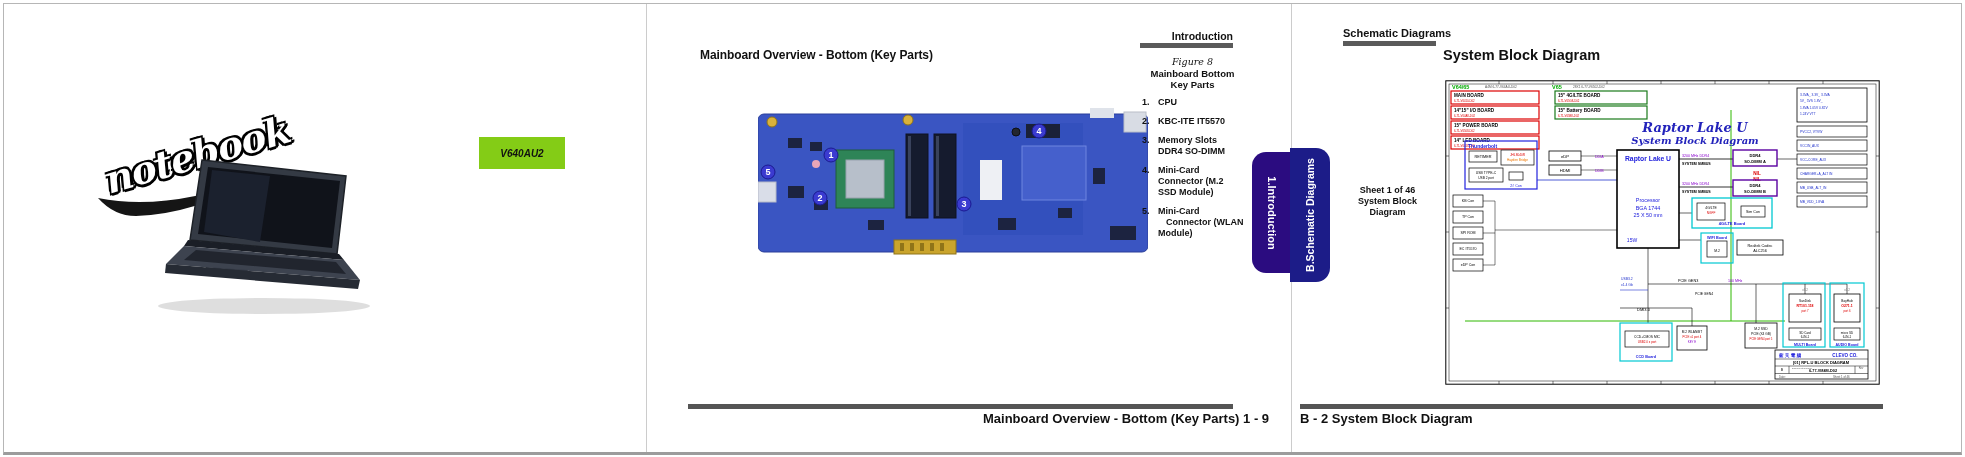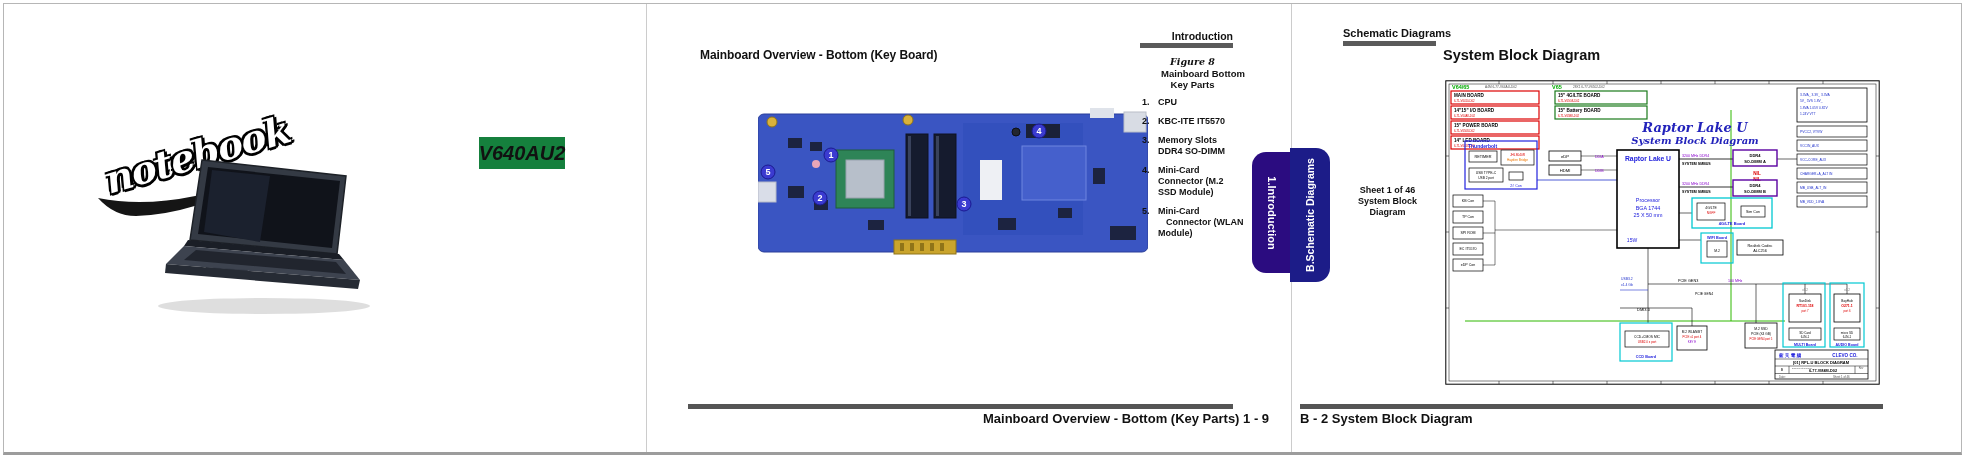--- a/index.html
+++ b/index.html
@@ -14,31 +14,31 @@
   .sm-title{position:absolute;left:92px;top:68px;white-space:nowrap;
     font-family:"DejaVu Serif",serif;font-style:italic;font-weight:bold;
     font-size:47px;letter-spacing:3px;color:#bdbdbd;
     -webkit-text-stroke:1.2px #4a4a4a;
     text-shadow:2px 2px 0 rgba(255,255,255,.9), 3px 4px 2px rgba(0,0,0,.45);}
   .notebook{position:absolute;left:98px;top:128px;transform:rotate(-16deg);
     font-family:"DejaVu Serif",serif;font-style:italic;font-weight:bold;
     font-size:38px;letter-spacing:-1px;color:#fff;white-space:nowrap;
     text-shadow:-2px -2px 0 #000,2px -2px 0 #000,-2px 2px 0 #000,2px 2px 0 #000,0 3px 0 #000,3px 1px 0 #000;}
   .model-badge{position:absolute;left:475px;top:133px;width:86px;height:32px;
-    background:#15803d;display:flex;align-items:center;justify-content:center;
-    font-style:italic;font-weight:bold;font-size:20px;color:#111;}
+    background:#84cc16;display:flex;align-items:center;justify-content:center;
+    font-style:italic;font-weight:bold;font-size:10px;color:#111;}
 
   
   .p2-title{position:absolute;left:700px;top:48px;font-size:12px;font-weight:bold;color:#111;
             letter-spacing:-.1px;}
   .sb-head{position:absolute;left:1120px;top:30px;width:113px;text-align:right;
            font-size:10.5px;font-weight:bold;color:#111;}
   .sb-bar{position:absolute;left:1140px;top:43px;width:93px;height:5px;background:#5a5a5a;}
   .sb-fig{position:absolute;left:1140px;top:56px;width:105px;text-align:center;
-          font-family:"DejaVu Serif",serif;font-style:italic;font-weight:bold;font-size:9.5px;color:#111;}
+          font-family:"DejaVu Serif",serif;font-style:italic;font-weight:normal;font-size:9.5px;color:#111;}
   .sb-figtitle{position:absolute;left:1140px;width:105px;text-align:center;
           font-size:9.5px;font-weight:bold;color:#111;}
   .pl{position:absolute;font-size:9px;font-weight:bold;color:#111;line-height:1;white-space:nowrap;}
   .tab{display:flex;align-items:center;justify-content:center;}
   .tab span{white-space:nowrap;color:#fff;font-weight:bold;}
   .tab1{position:absolute;left:1252px;top:152px;width:39px;height:121px;background:#2b0c80;
         border-radius:14px 0 0 14px;}
   .tab1 span{transform:rotate(90deg);font-size:11px;}
   .tab2{position:absolute;left:1290px;top:148px;width:40px;height:134px;background:#1c1c88;
         border-radius:0 14px 14px 0;}
@@ -76,21 +76,21 @@
       <polygon points="64,16 122,22 112,88 56,78" fill="#1b212e"></polygon>
       <polygon points="40,86 191,100 196,106 36,92" fill="#1a1e26"></polygon>
       <polygon points="36,92 196,106 212,126 18,110" fill="#3d434f"></polygon>
       <polygon points="48,96 188,108 198,120 36,106" fill="#21252e"></polygon>
       <polygon points="58,113 100,116 96,124 53,120" fill="#343a46"></polygon>
       <polygon points="18,110 212,126 210,135 17,119" fill="#262b34"></polygon>
     </svg>
   </div>
 
   <div class="abs" style="left:647px;top:4px;width:643px;height:448px;"></div>
-  <div class="p2-title">Mainboard Overview - Bottom (Key Board)</div>
+  <div class="p2-title">Mainboard Overview - Bottom (Key Parts)</div>
 
   <svg class="abs" style="left:758px;top:108px;" width="390" height="150" viewBox="0 0 390 150">
     <rect x="0" y="6" width="390" height="138" rx="6" fill="#3a55c2" stroke="#2a3f9a"></rect>
     <rect x="205" y="15" width="120" height="112" fill="#3350bd"></rect>
     <rect x="0" y="74" width="18" height="20" fill="#d9dde8" stroke="#b5bac8"></rect>
     <g fill="#1c2340">
       <rect x="30" y="30" width="14" height="10"></rect>
         <rect x="52" y="34" width="12" height="9"></rect>
       <rect x="30" y="78" width="16" height="12"></rect>
         <rect x="56" y="92" width="14" height="10"></rect>
@@ -139,21 +139,21 @@
       <circle cx="206" cy="96" r="7" fill="#3b3bd0" stroke="#1a1a90"></circle>
       <text x="206" y="99.2">3</text>
       <circle cx="281" cy="23" r="7" fill="#3b3bd0" stroke="#1a1a90"></circle>
       <text x="281" y="26.2">4</text>
     </g>
   </svg>
 
   <div class="sb-head">Introduction</div>
   <div class="sb-bar"></div>
   <div class="sb-fig">Figure 8</div>
-  <div class="sb-figtitle" style="top:68px;text-align:right;">Mainboard Bottom</div>
+  <div class="sb-figtitle" style="top:68px;">Mainboard Bottom</div>
   <div class="sb-figtitle" style="top:79px;">Key Parts</div>
 
   <div class="pl" style="left:1142px;top:98px;">1.</div>
   <div class="pl" style="left:1158px;top:98px;">CPU</div>
   <div class="pl" style="left:1142px;top:117px;">2.</div>
   <div class="pl" style="left:1158px;top:117px;">KBC-ITE IT5570</div>
   <div class="pl" style="left:1142px;top:136px;">3.</div>
   <div class="pl" style="left:1158px;top:136px;">Memory Slots</div>
   <div class="pl" style="left:1158px;top:147px;">DDR4 SO-DIMM</div>
   <div class="pl" style="left:1142px;top:166px;">4.</div>

